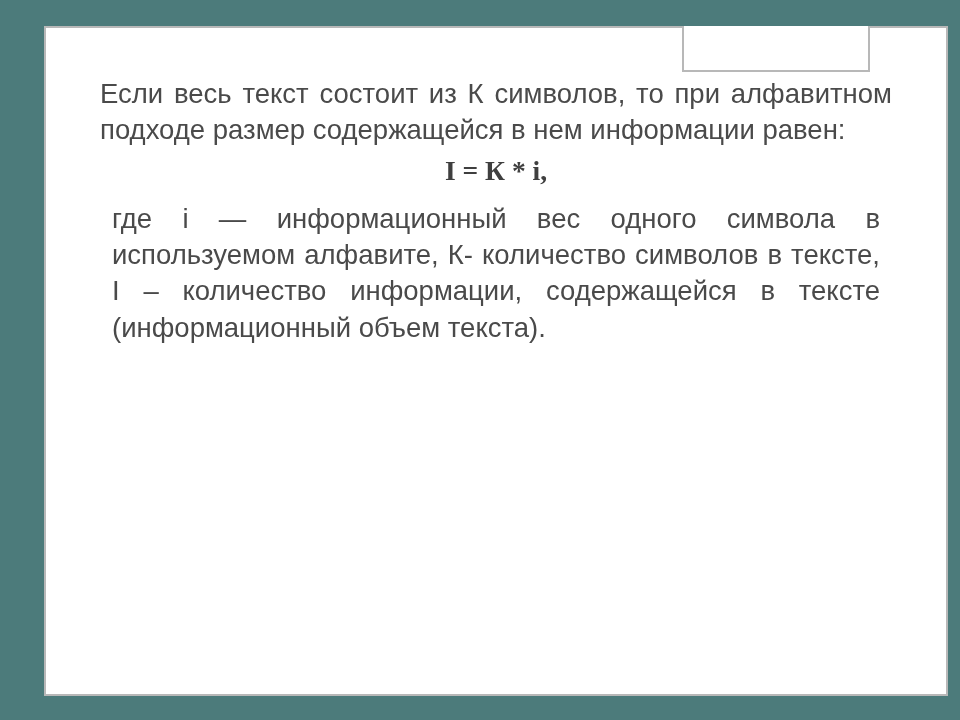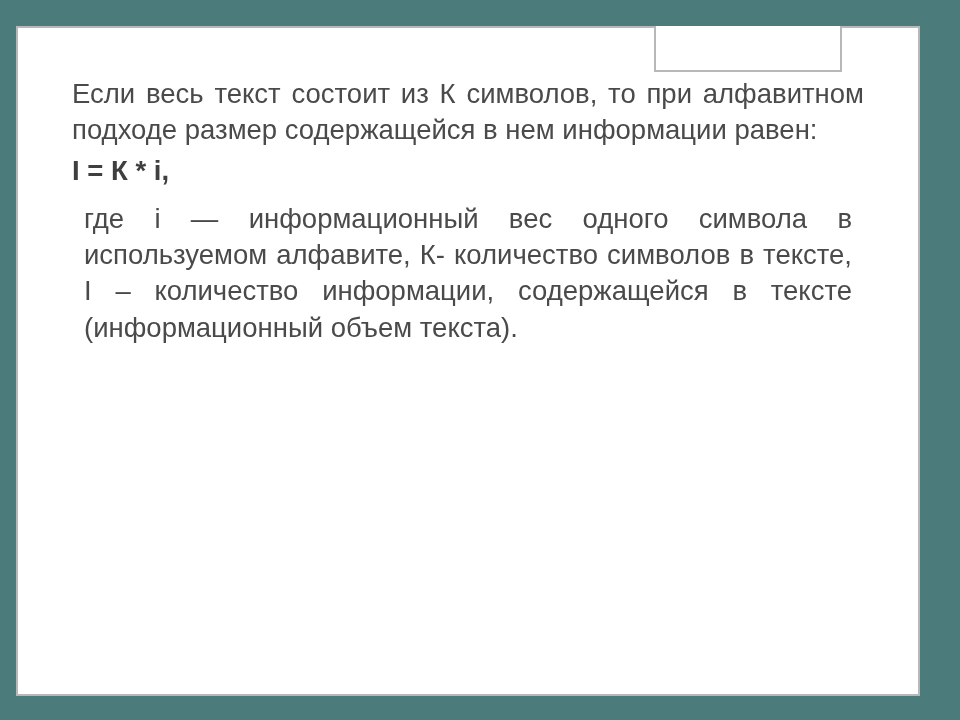--- a/index.html
+++ b/index.html
@@ -13,21 +13,21 @@
   }
   .slide {
     position: relative;
     width: 960px;
     height: 720px;
     background: #4c7b7b; 
     box-sizing: border-box;
   }
   .panel {
     position: absolute;
-    left: 16px;
+    left: 44px;
     top: 26px;
     width: 904px;
     height: 670px;
     background: #ffffff;
     border: 2px solid #b8b8b8;
     box-sizing: border-box;
     padding: 48px 54px 40px 54px;
   }
   .tab {
     position: absolute;
@@ -45,24 +45,25 @@
     font-size: 27.5px;
     line-height: 1.32;
     color: #4a4a4a;
   }
   .para1 {
     text-align: justify;
     text-align-last: left;
     margin: 0 0 4px 0;
   }
   .formula {
-    text-align: left;
+    text-align: center;
     font-weight: bold;
     margin: 2px 0 4px 0;
     color: #3f3f3f;
+    font-family: Liberation Serif, serif;
   }
   .para2 {
     text-align: justify;
     text-align-last: left;
     margin: 12px;
   }
 </style>
 </head>
 <body>
 

